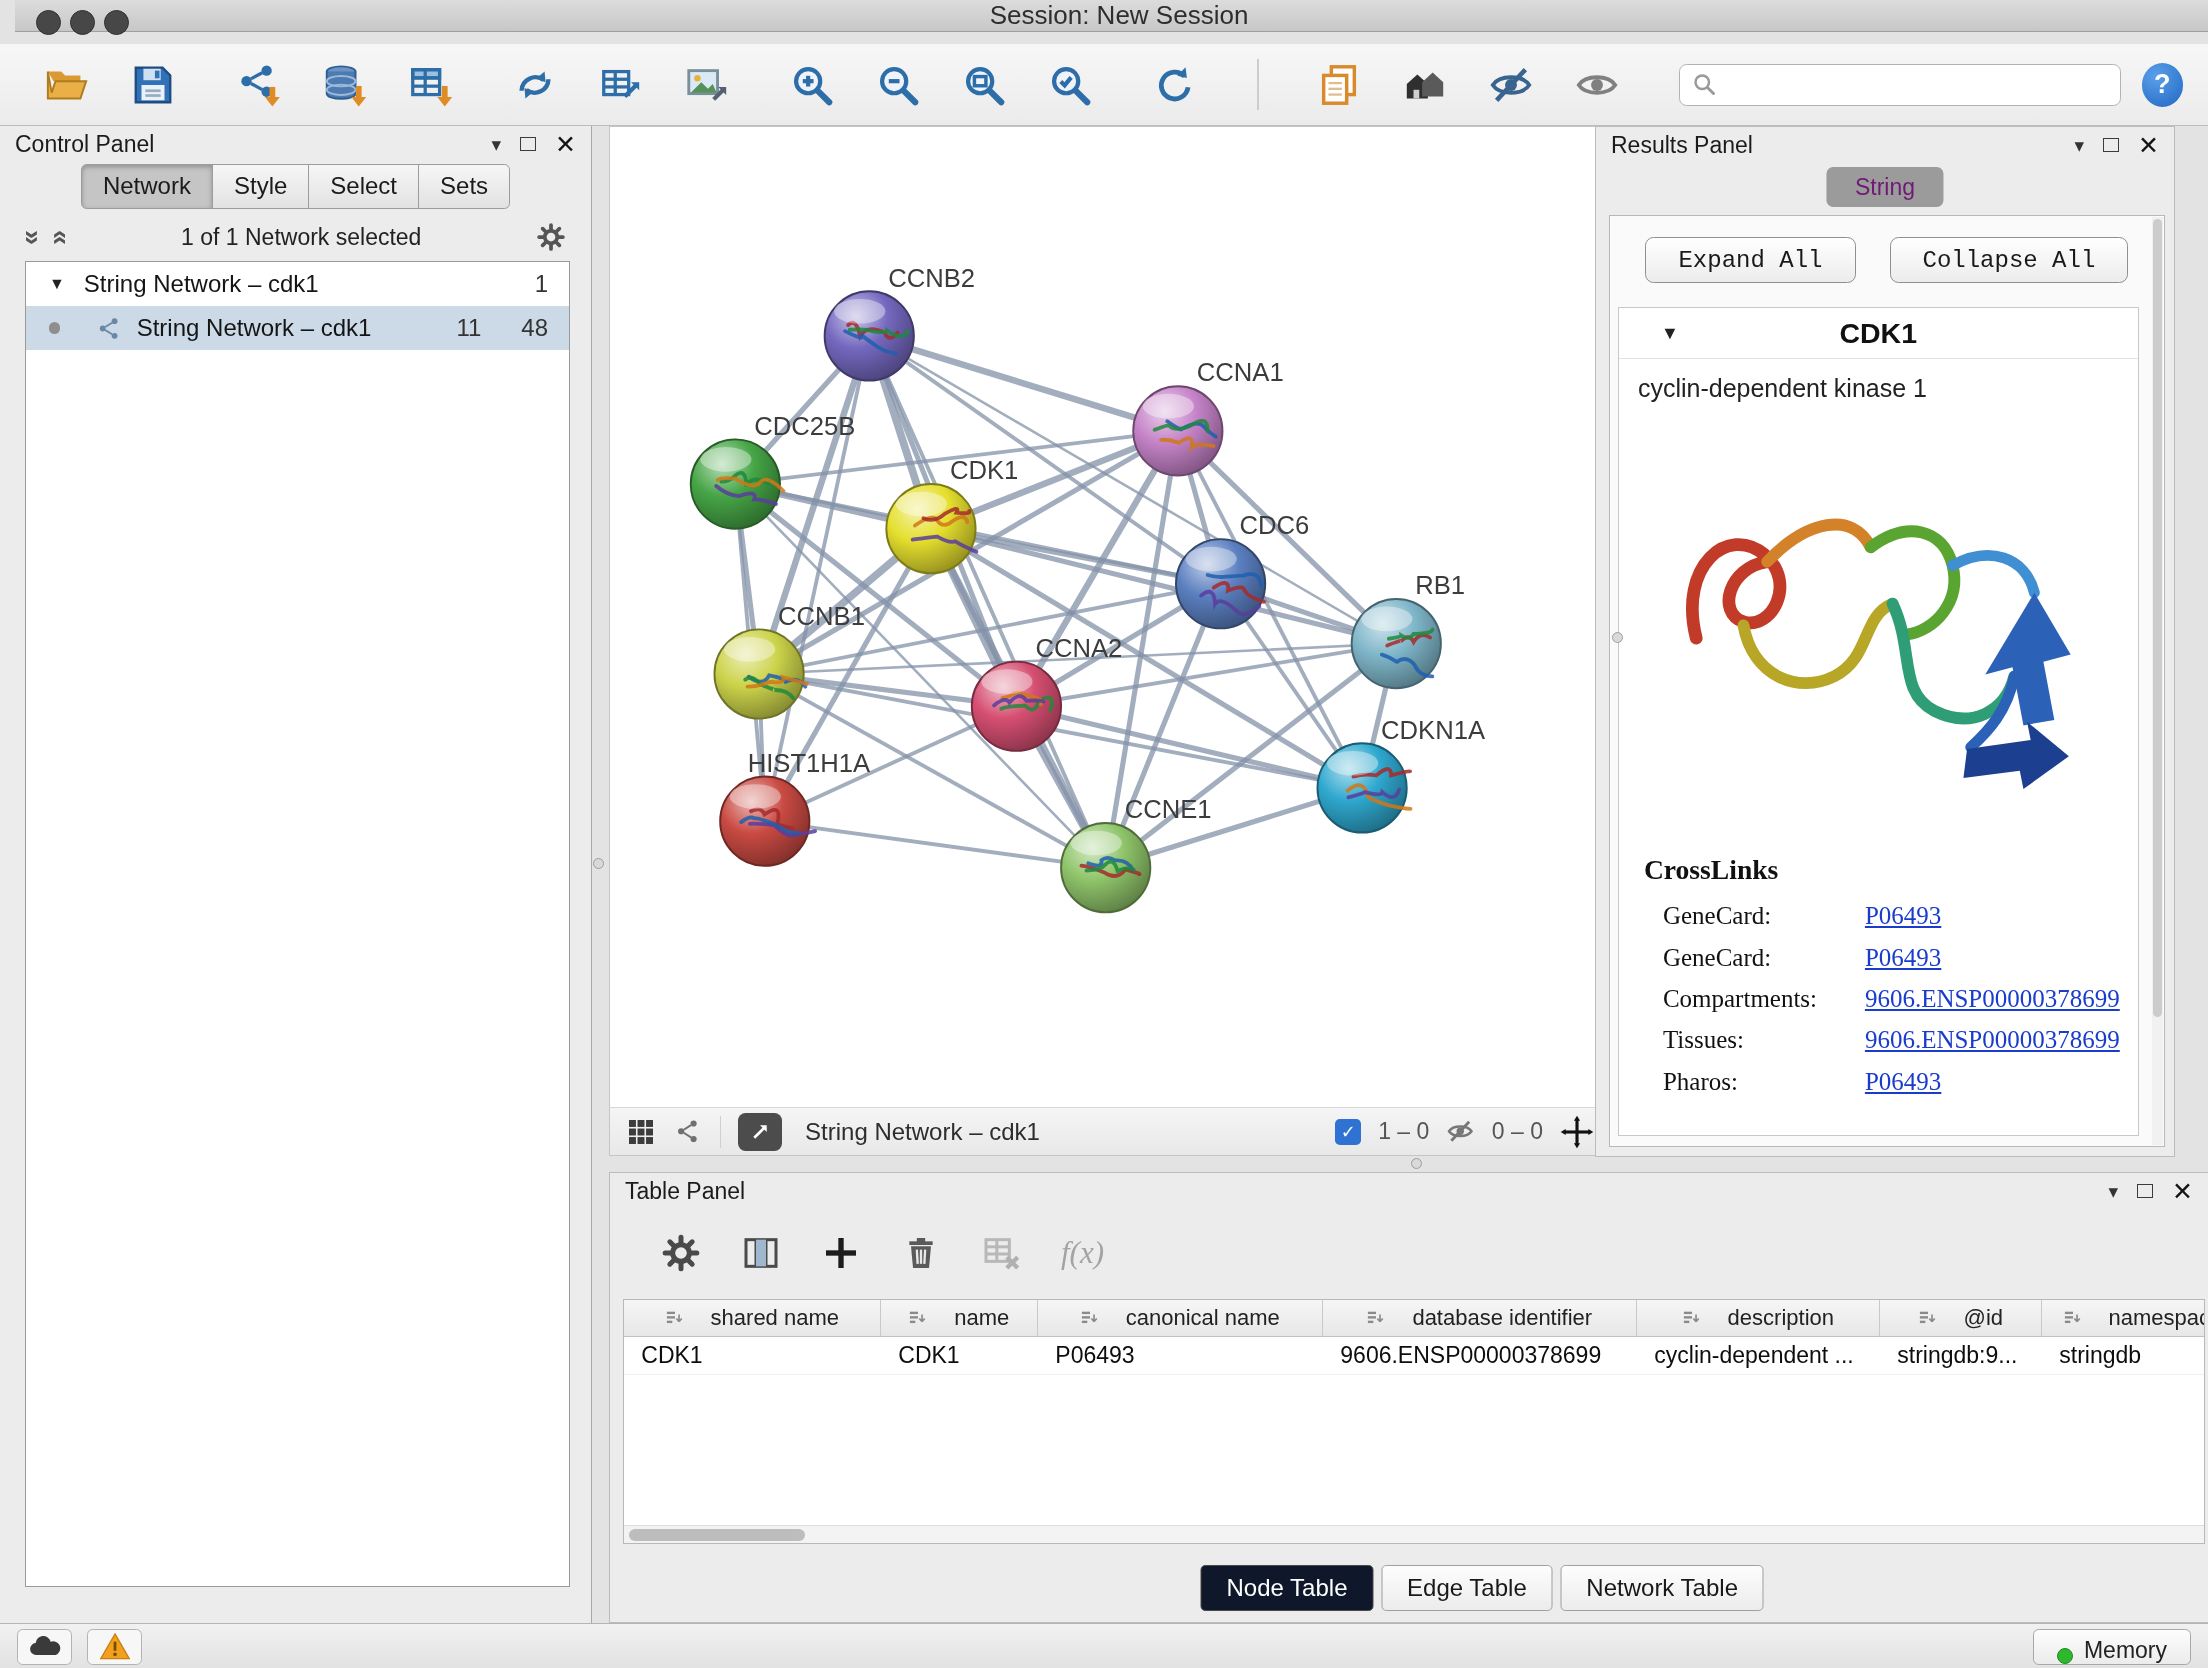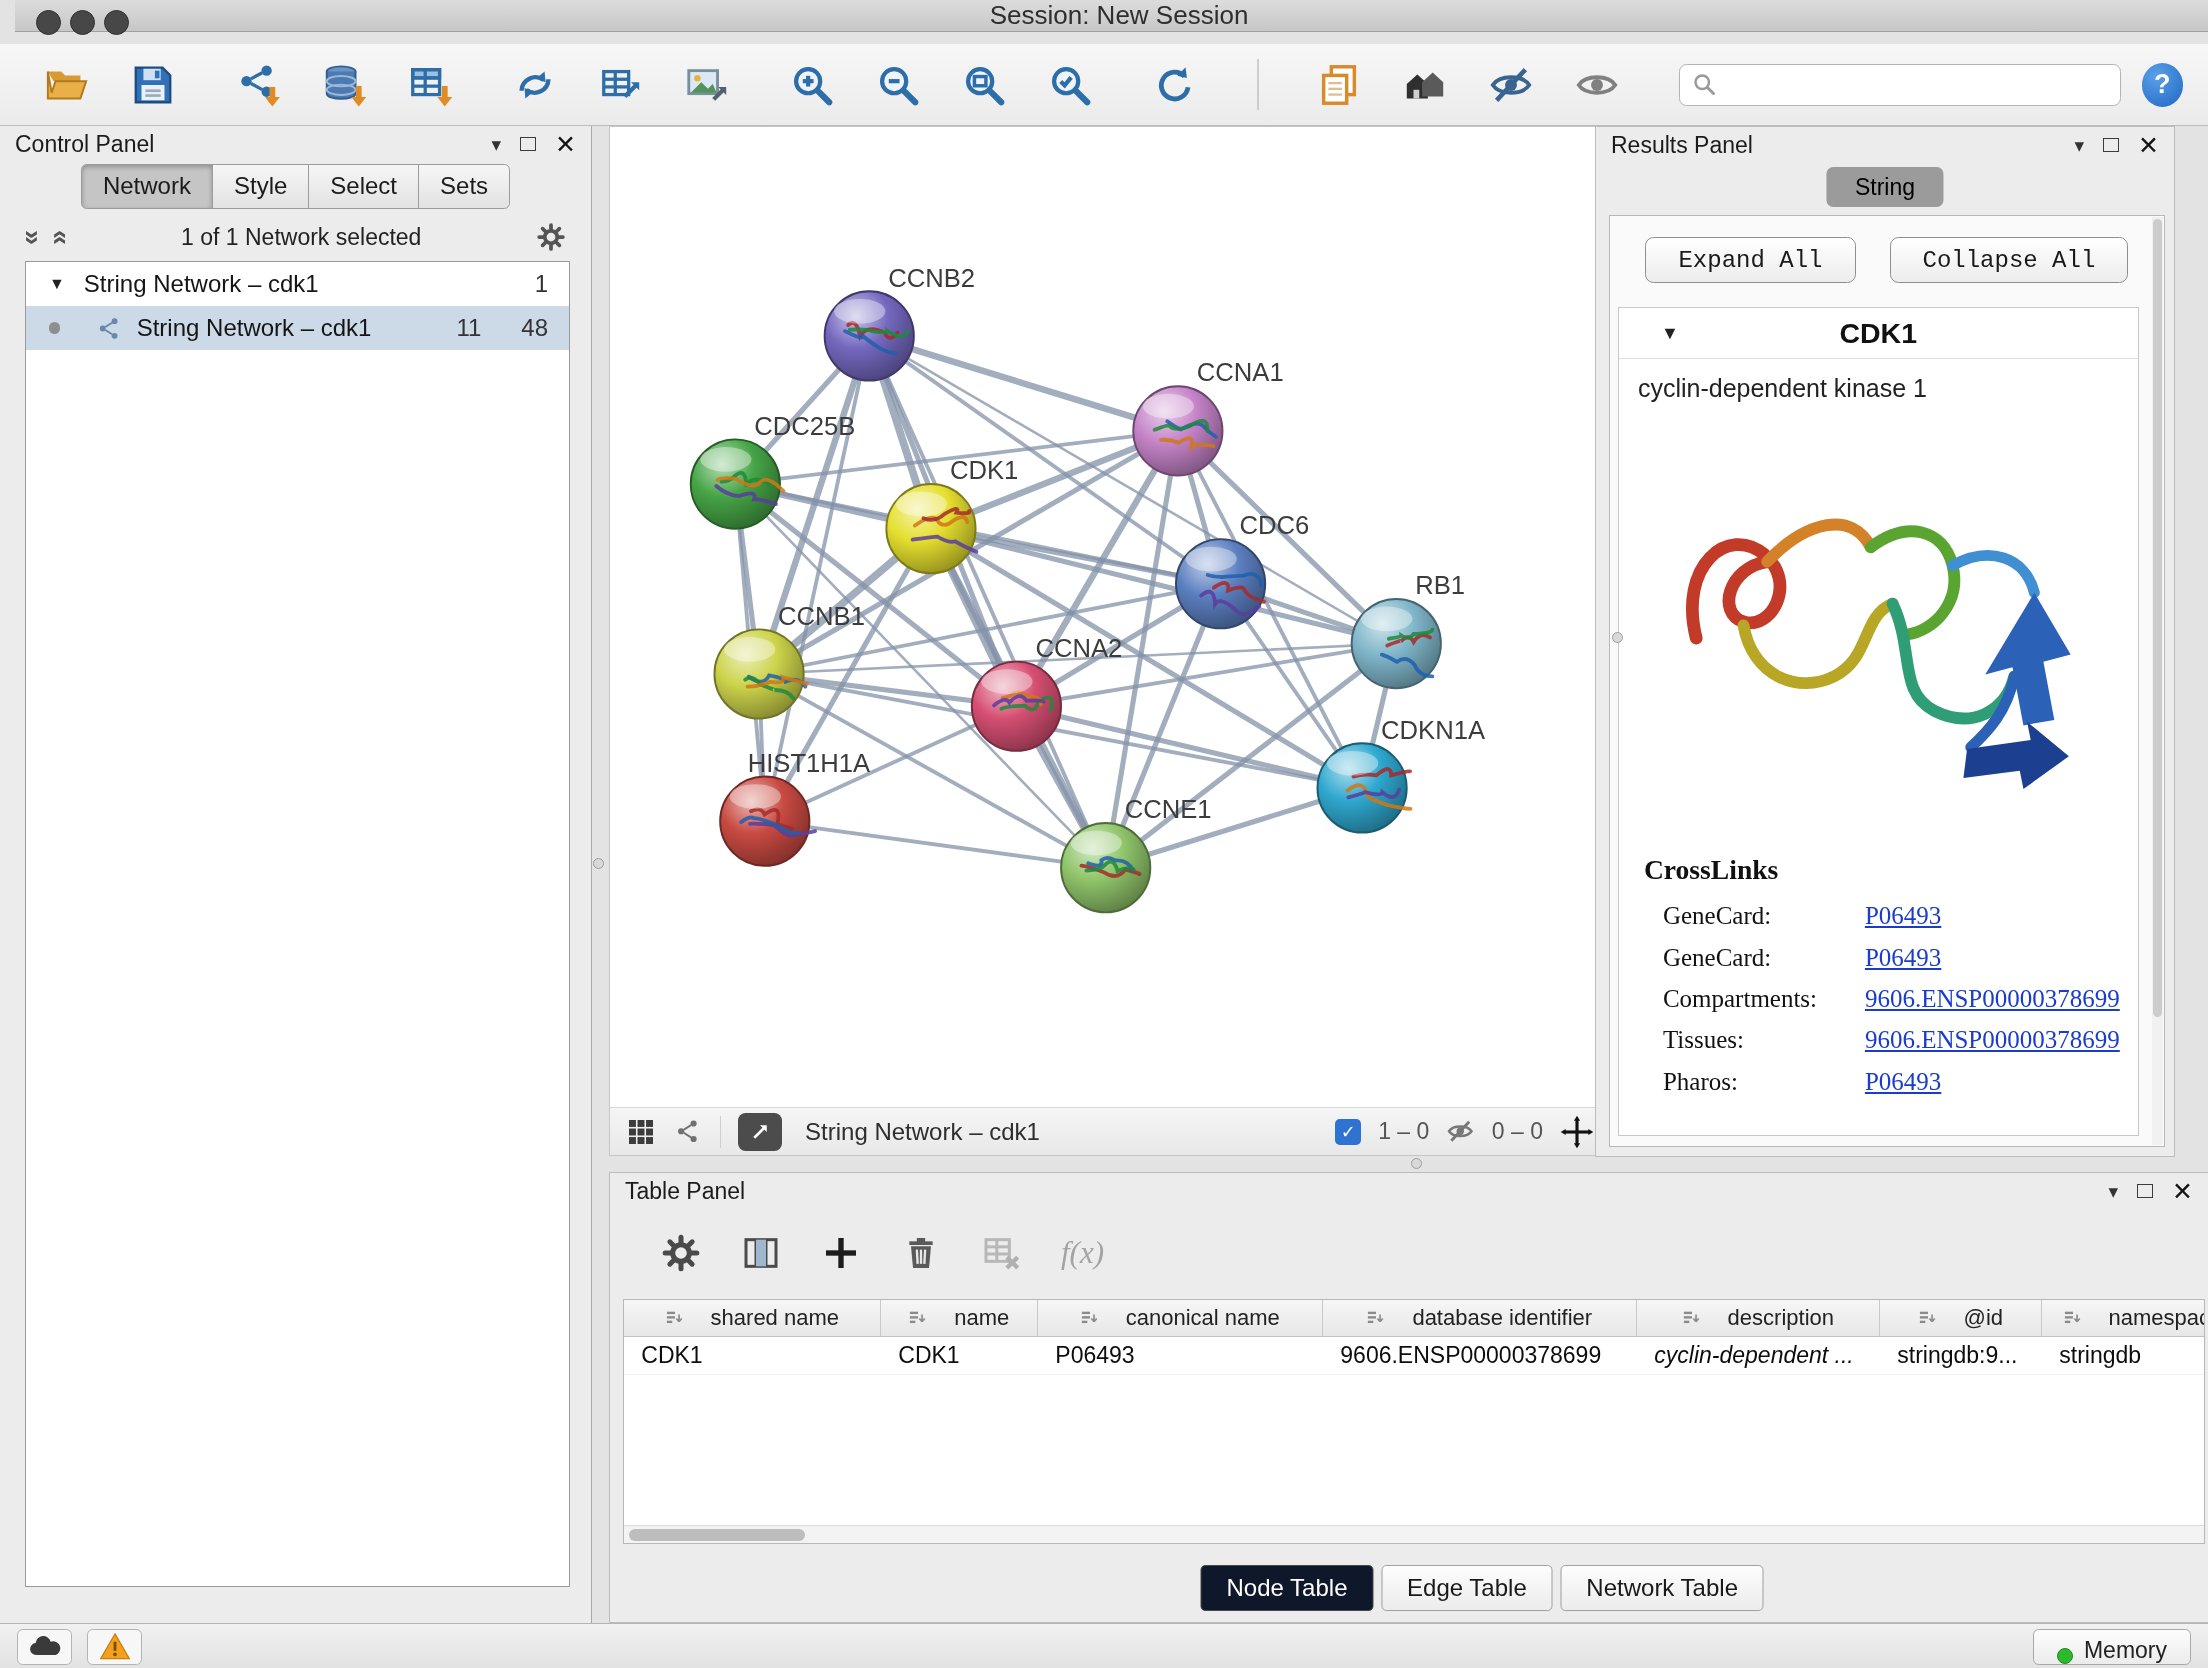--- a/index.html
+++ b/index.html
@@ -48,21 +48,21 @@
 #canvas{position:absolute;left:609px;top:126px;width:1001px;height:982px;background:#fff;border:1px solid #c5c5c5}
 #canvas-footer{position:absolute;left:609px;top:1107px;width:1001px;height:49px;background:linear-gradient(#f5f5f5,#e8e8e8);border:1px solid #c5c5c5;border-top:1px solid #d8d8d8;display:flex;align-items:center;padding:0 15px;gap:17px}
 .foot-sep{width:1.9px;height:32px;background:#cfcfcf}
 #detach-btn{width:44px;height:38px;background:#4c4c4c;border-radius:7.6px;display:flex;align-items:center;justify-content:center;cursor:pointer}
 #canvas-title{font-size:24px;color:#2e2e2e;margin-left:5.7px}
 .flex1{flex:1}
 #sel-check{width:26px;height:26px;background:#2e72d2;border-radius:4.8px;color:#fff;font-size:18px;font-weight:bold;display:flex;align-items:center;justify-content:center}
 .foot-count{font-size:23px;color:#555}
 
 #results-panel{position:absolute;left:1595px;top:126px;width:580px;height:1031px;background:#ececec;border:1px solid #bcbcbc}
-#rp-tab{position:absolute;top:40px;left:50%;transform:translateX(-50%);background:#9b9b9b;color:#000000;font-size:23px;padding:6.7px 28.5px;border-radius:6.7px;cursor:pointer}
+#rp-tab{position:absolute;top:40px;left:50%;transform:translateX(-50%);background:#9b9b9b;color:#701a75;font-size:23px;padding:6.7px 28.5px;border-radius:6.7px;cursor:pointer}
 #rp-box{position:absolute;left:13.3px;right:9.5px;top:88px;bottom:9.5px;background:#fafafa;border:1px solid #b8b8b8}
 #rp-buttons{display:flex;justify-content:center;gap:34px;margin-top:21px}
 .rp-btn{font-size:24px;padding:8.6px 32px;border:1.9px solid #8f8f8f;border-radius:8.6px;background:linear-gradient(#ffffff,#ececec);color:#191919;cursor:pointer;font-family:Liberation Mono, monospace}
 #rp-card{position:absolute;left:7.6px;right:25px;top:91px;bottom:9.5px;background:#fff;border:1px solid #c8c8c8;overflow:hidden}
 #rp-card-header{display:flex;align-items:center;height:51px;border-bottom:1px solid #e2e2e2;position:relative}
 #rp-card-arrow{position:absolute;left:42px;font-size:18px;cursor:pointer}
 #rp-protein-name{flex:1;text-align:center;font-size:28.5px;font-weight:bold;color:#111}
 #rp-desc{font-size:25px;color:#222;padding:15px 19px 0}
 #rp-structure{margin:17px auto 0}
 #rp-crosslinks-title{font-family:"Liberation Serif","DejaVu Serif",serif;font-size:27.6px;font-weight:bold;padding:25px 0 9.5px 25px;color:#111}
@@ -763,21 +763,21 @@
           </svg>
           <span>namespac</span>
         </div>
       </div>
     <div id="tp-body">
         <div class="tp-row">
           <div class="tp-td" style="width: 257px;">CDK1</div>
           <div class="tp-td" style="width: 157px;">CDK1</div>
           <div class="tp-td" style="width: 285px;">P06493</div>
           <div class="tp-td" style="width: 314px;">9606.ENSP00000378699</div>
-          <div class="tp-td" style="width: 243px; font-style: italic;">cyclin-dependent ...</div>
+          <div class="tp-td" style="width: 243px;">cyclin-dependent ...</div>
           <div class="tp-td" style="width: 162px;">stringdb:9...</div>
           <div class="tp-td" style="width: 190px;">stringdb</div>
         </div>
       </div>
     <div id="tp-hscroll">
         <div id="tp-thumb"></div>
       </div>
   </div>
   <div id="tp-tabs">
       <div class="tp-tab selected">Node Table</div>

